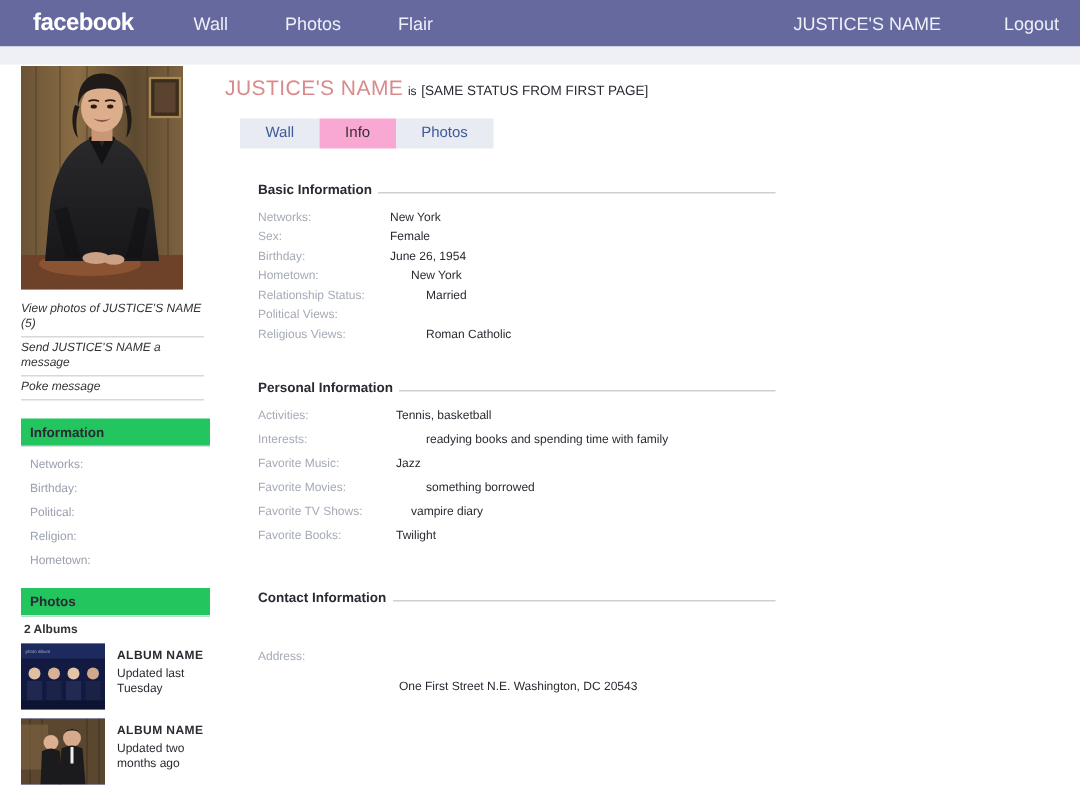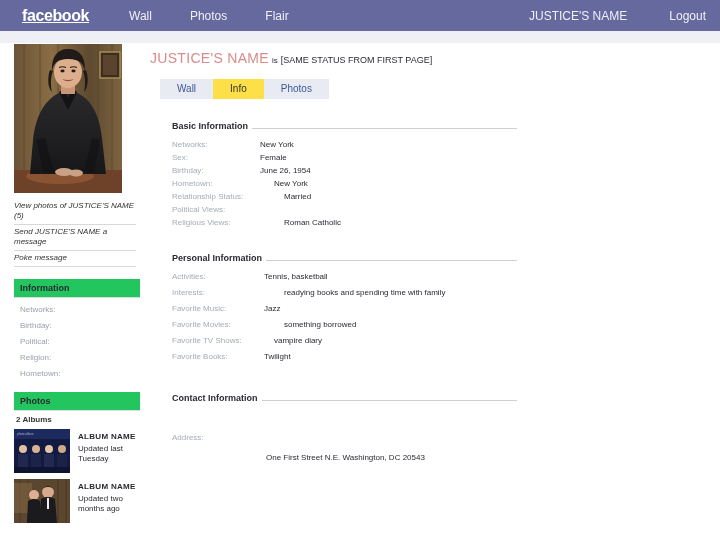--- a/index.html
+++ b/index.html
@@ -15,21 +15,21 @@
   }
 
   
   #topbar {
     position:absolute; left:0; top:0; width:720px; height:31px;
     background:#66699e;
     display:flex; align-items:center;
   }
   #brand {
     color:#ffffff; font-size:16px; font-weight:bold;
-    letter-spacing:-0.4px; margin-left:22px; margin-right:40px;text-decoration:underline;
+    letter-spacing:-0.4px; margin-left:22px; margin-right:40px;
   }
   .navlink {
     color:#eef0f8; font-size:12px; margin-right:38px;
     white-space:nowrap;
   }
   #topbar-right {
     position:absolute; right:14px; top:0; height:31px;
     display:flex; align-items:center;
   }
   #topbar-right .navlink { margin-right:0; margin-left:42px; }
@@ -102,21 +102,21 @@
   }
   .tab {
     font-size:10px; color:#3b5998;
     padding:4px 17px 4px 17px;
     background:#e9ebf2;
     border:0;
     margin:0;
     height:20px;
     line-height:12px;
   }
-  .tab.active { background:#fde047; color:#333333;margin-top:41px; }
+  .tab.active { background:#f9a8d4; color:#333333;margin-top:41px; }
 
   .section { margin-top:22px; margin-left:22px; width:345px; }
   .section-title {
     font-size:9px; font-weight:bold; color:#2a2a33;
     display:flex; align-items:center; white-space:nowrap;
   }
   .section-title .rule {
     flex:1; height:1px; background:#cfcfcf; margin-left:4px; margin-top:4px;
   }
   .rows { margin-top:9px; }

